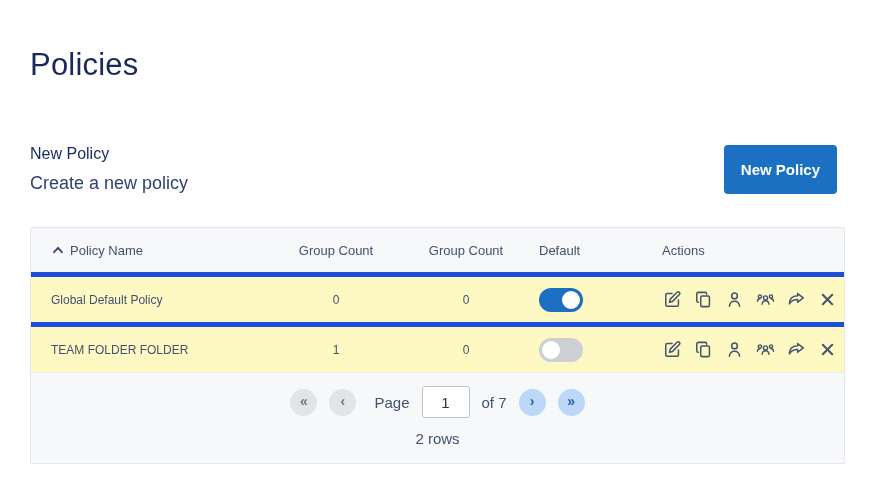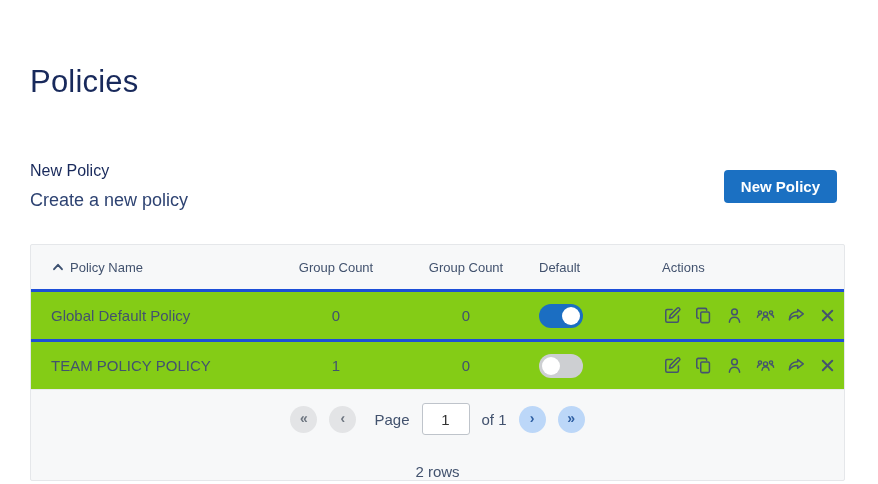--- a/index.html
+++ b/index.html
@@ -6,28 +6,28 @@
   html,body { background:#ffffff; }
   body {
     width:878px; height:484px;
     font-family:"Liberation Sans", sans-serif;
     color:var(--text-slate, #42526e);
     overflow:hidden;
   }
   .page { width:878px; height:484px; padding:0 33px 0 30px; }
 
   .page-title {
-    margin-top:64px;
+    margin-top:47px;
     font-size:31px; font-weight:400; letter-spacing:.2px;
     color:var(--title-navy, #18295b);
   }
 
   .section-row {
     margin-top:62px;
-    display:flex; justify-content:space-between; align-items:center;
+    display:flex; justify-content:space-between; 
   }
   .section-heading {
     font-size:16px; font-weight:500;
     color:var(--title-navy, #18295b);
   }
   .section-sub {
     margin-top:10px;
     font-size:18px; font-weight:400;
     color:#2e4372;
   }
@@ -52,23 +52,23 @@
     align-items:center;
     padding:0 20px;
   }
   .thead { height:44px; font-size:13px; color:var(--text-slate,#42526e); }
   .th { display:flex; align-items:center; }
   .th.center, .td.center { justify-content:center; text-align:center; }
   .th.pad8, .td.pad8 { padding-left:8px; }
   .th.pad6, .td.pad6 { padding-left:6px; }
   .sort-icon { width:14px; height:14px; margin-right:5px; color:#3c5070; }
   .trow {
-    height:50px; background:#84cc16;
-    border-top:3px solid #1d4ed8;
-    font-size:15px; color:var(--text-slate,#42526e);
+    height:50px; background:#fef9c3;
+    border-top:5px solid #1d4ed8;
+    font-size:12px; color:var(--text-slate,#42526e);
   }
   .td { display:flex; align-items:center; }
 
   
   .toggle {
     width:44px; height:24px; border-radius:12px;
     background:var(--toggle-off,#cdcfd2);
     position:relative; cursor:pointer; flex:0 0 auto;
   }
   .toggle .knob {
@@ -100,21 +100,21 @@
     display:flex; align-items:center; justify-content:center; padding-bottom:2px;
   }
   .pager-btn.disabled { background:var(--pager-disabled-bg,#e3e4e6); color:#6e7681; }
   .pager-btn.enabled { background:var(--pager-enabled-bg,#bcd7f8); color:#2e5fa3; }
   .page-label { margin-left:6px; }
   .page-input {
     width:48px; height:32px; text-align:center;
     font-family:inherit; font-size:15px; color:#333;
     border:1px solid #bfc4cb; border-radius:3px; background:#fff; outline:none;
   }
-  .rows-summary { margin-top:28px; text-align:center; font-size:15px; color:var(--text-slate,#42526e); }
+  .rows-summary { margin-top:12px; text-align:center; font-size:15px; color:var(--text-slate,#42526e); }
 </style>
 </head>
 <body>
 
 <div class="page">
 
   <h1 class="page-title">Policies</h1>
 
   <div class="section-row">
     <div>
@@ -185,21 +185,21 @@
         <button class="action-btn small">
             <svg viewBox="0 0 16 16" fill="none" stroke="currentColor" stroke-width="2.1" stroke-linecap="round">
               <line x1="3" y1="3" x2="13" y2="13"></line>
               <line x1="13" y1="3" x2="3" y2="13"></line>
             </svg>
           </button>
       </div>
     </div>
 
     <div class="grid-row trow">
-      <div class="td">TEAM POLICY POLICY</div>
+      <div class="td">TEAM FOLDER FOLDER</div>
       <div class="td center">1</div>
       <div class="td center">0</div>
       <div class="td pad8">
         <div class="toggle">
             <div class="knob"></div>
           </div>
       </div>
       <div class="td pad6 actions">
         <button class="action-btn">
             <svg viewBox="0 0 24 24" fill="none" stroke="currentColor" stroke-width="1.9" stroke-linecap="round" stroke-linejoin="round">
@@ -242,21 +242,21 @@
           </button>
       </div>
     </div>
 
     <div class="tfoot">
       <div class="pager">
         <button class="pager-btn disabled">«</button>
         <button class="pager-btn disabled">‹</button>
         <span class="page-label">Page</span>
         <input class="page-input" value="1" style="">
-        <span>of 1</span>
+        <span>of 7</span>
         <button class="pager-btn enabled">›</button>
         <button class="pager-btn enabled">»</button>
       </div>
       <div class="rows-summary">2 rows</div>
     </div>
 
   </div>
 </div>
 
 </body></html>

